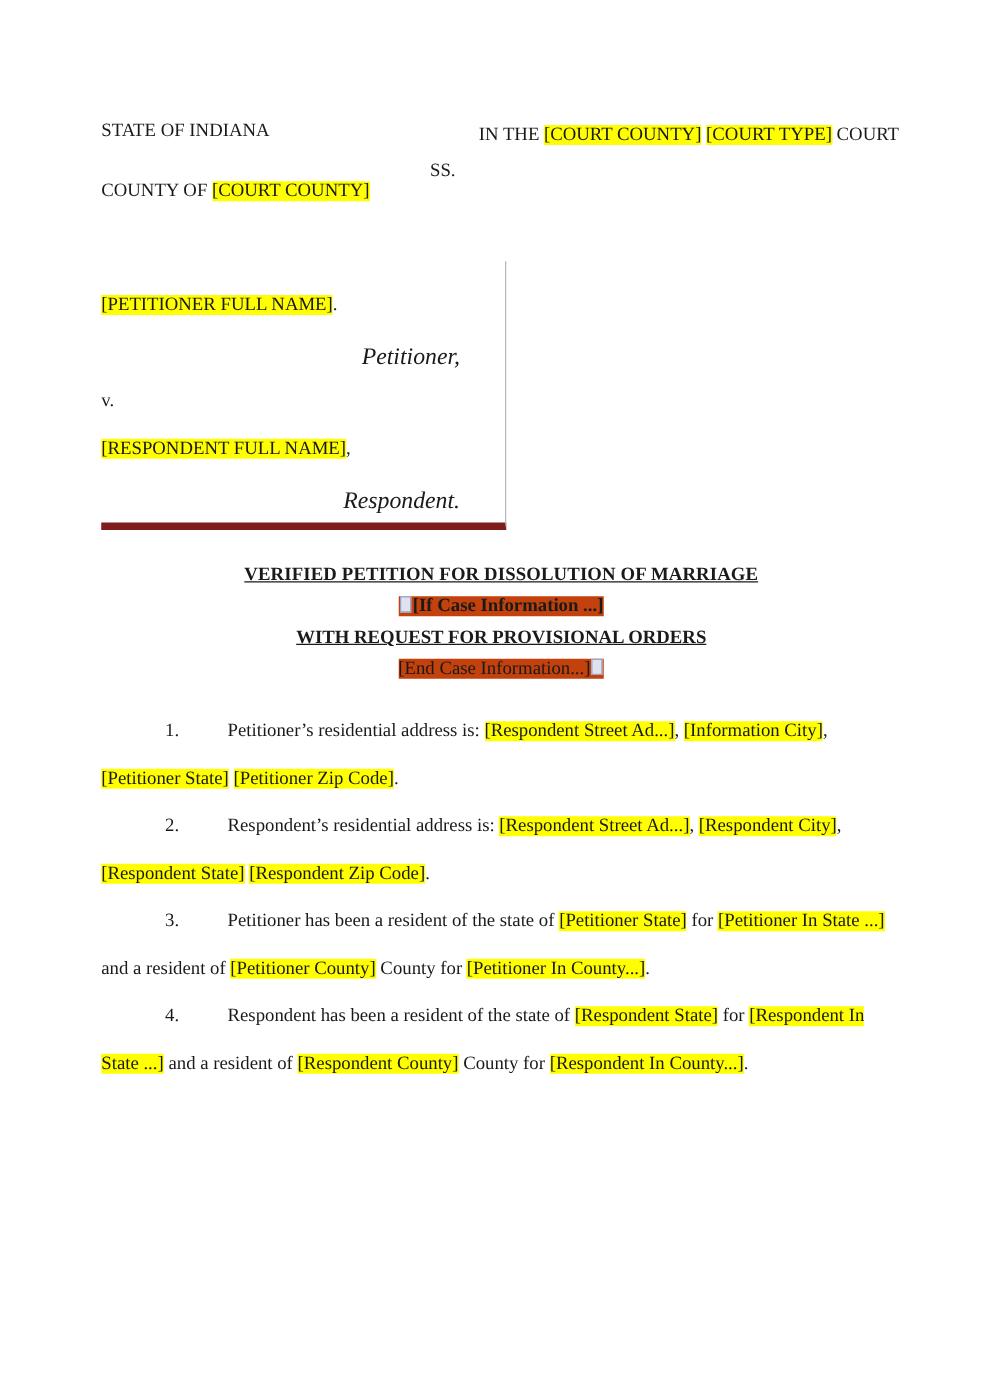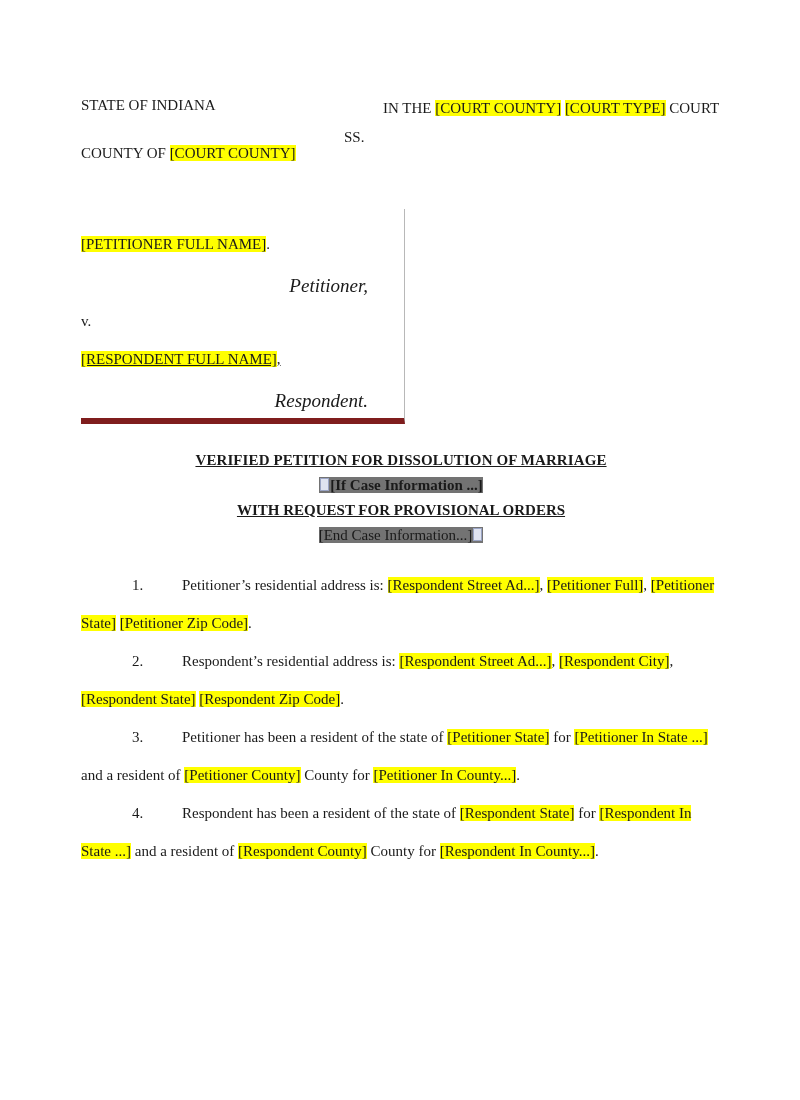--- a/index.html
+++ b/index.html
@@ -21,21 +21,21 @@
     width: 800px;
     height: 882px;
     background: #ffffff;
   }
 
   
   .hl {
     background: #ffff00;
   }
   .field {
-    background: #737373;
+    background: #c2410c;
   }
   .fieldmark {
     display: inline-block;
     width: 7px;
     height: 11px;
     border: 1px solid #9aa4c4;
     background: #dfe3f0;
     vertical-align: -1px;
     margin: 0 1px;
   }
@@ -86,21 +86,21 @@
     border-bottom: 6px solid #7f1d1d;
     box-sizing: border-box;
     font-size: 15px;
   }
   .party-name {
     position: absolute;
     left: 0;
     font-size: 15px;
   }
   .petitioner-name { top: 27px; }
-  .respondent-name { top: 142px; text-decoration: underline; }
+  .respondent-name { top: 142px; }
   .role {
     position: absolute;
     right: 36px;
     font-style: italic;
     font-size: 19px;
   }
   .role-pet { top: 66px; }
   .role-res { top: 181px; }
   .vee {
     position: absolute;
@@ -200,21 +200,21 @@
     <div class="title-cond"><span class="field"><span class="fieldmark"></span><span>[If Case Information ...]</span></span></div>
 
     <div class="title-cond2">WITH REQUEST FOR PROVISIONAL ORDERS</div>
 
     <div class="title-end"><span class="field"><span>[End Case Information...]</span><span class="fieldmark"></span></span></div>
   </div>
 
   <div class="body-text">
 
 
-    <p class="para numbered"><span class="num">1.</span><span>Petitioner’s residential address is: </span><span class="hl">[Respondent Street Ad...]</span><span>, </span><span class="hl">[Petitioner Full]</span><span>, </span><span class="hl">[Petitioner State]</span><span> </span><span class="hl">[Petitioner Zip Code]</span><span>.</span></p>
+    <p class="para numbered"><span class="num">1.</span><span>Petitioner’s residential address is: </span><span class="hl">[Respondent Street Ad...]</span><span>, </span><span class="hl">[Information City]</span><span>, </span><span class="hl">[Petitioner State]</span><span> </span><span class="hl">[Petitioner Zip Code]</span><span>.</span></p>
 
     <p class="para numbered"><span class="num">2.</span><span>Respondent’s residential address is: </span><span class="hl">[Respondent Street Ad...]</span><span>, </span><span class="hl">[Respondent City]</span><span>, </span><span class="hl">[Respondent State]</span><span> </span><span class="hl">[Respondent Zip Code]</span><span>.</span></p>
 
     <p class="para numbered"><span class="num">3.</span><span>Petitioner has been a resident of the state of </span><span class="hl">[Petitioner State]</span><span> for </span><span class="hl">[Petitioner In State ...]</span><span> and a resident of </span><span class="hl">[Petitioner County]</span><span> County for </span><span class="hl">[Petitioner In County...]</span><span>.</span></p>
 
     <p class="para numbered"><span class="num">4.</span><span>Respondent has been a resident of the state of </span><span class="hl">[Respondent State]</span><span> for </span><span class="hl">[Respondent In State ...]</span><span> and a resident of </span><span class="hl">[Respondent County]</span><span> County for </span><span class="hl">[Respondent In County...]</span><span>.</span></p>
 
 
   </div>
 

